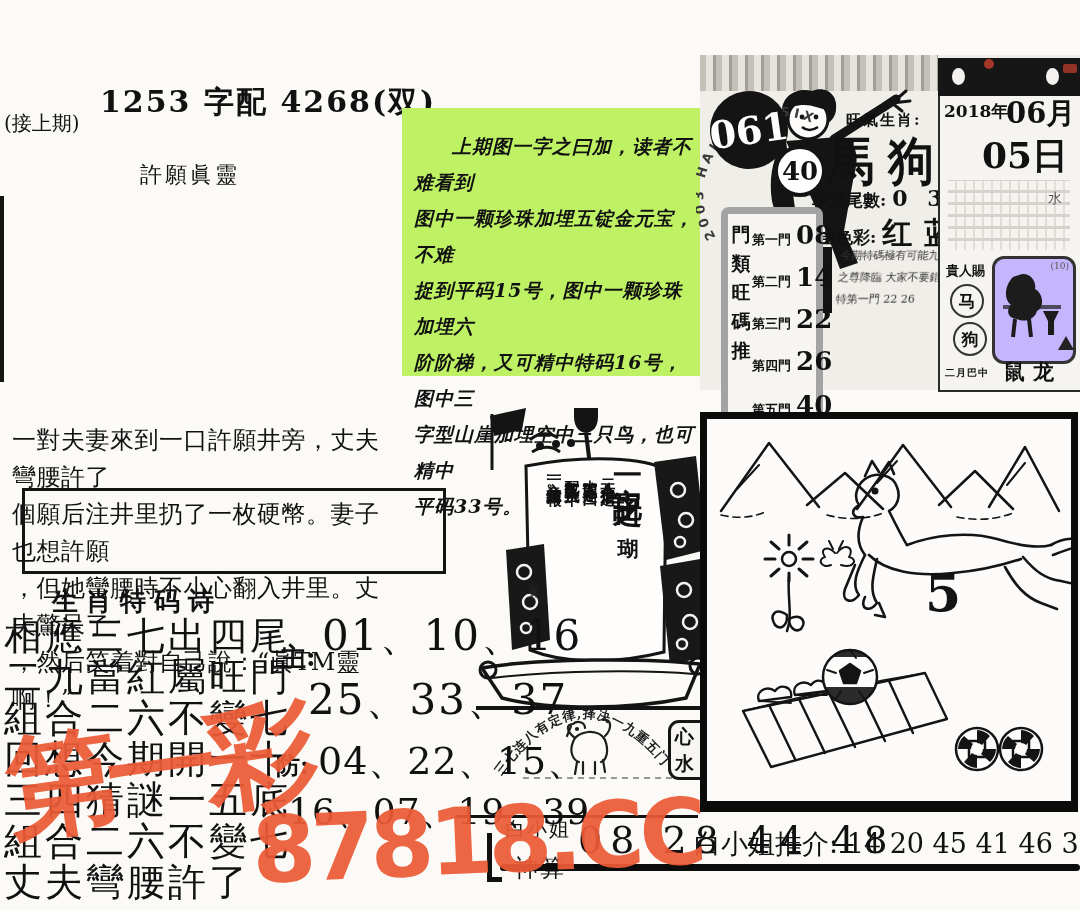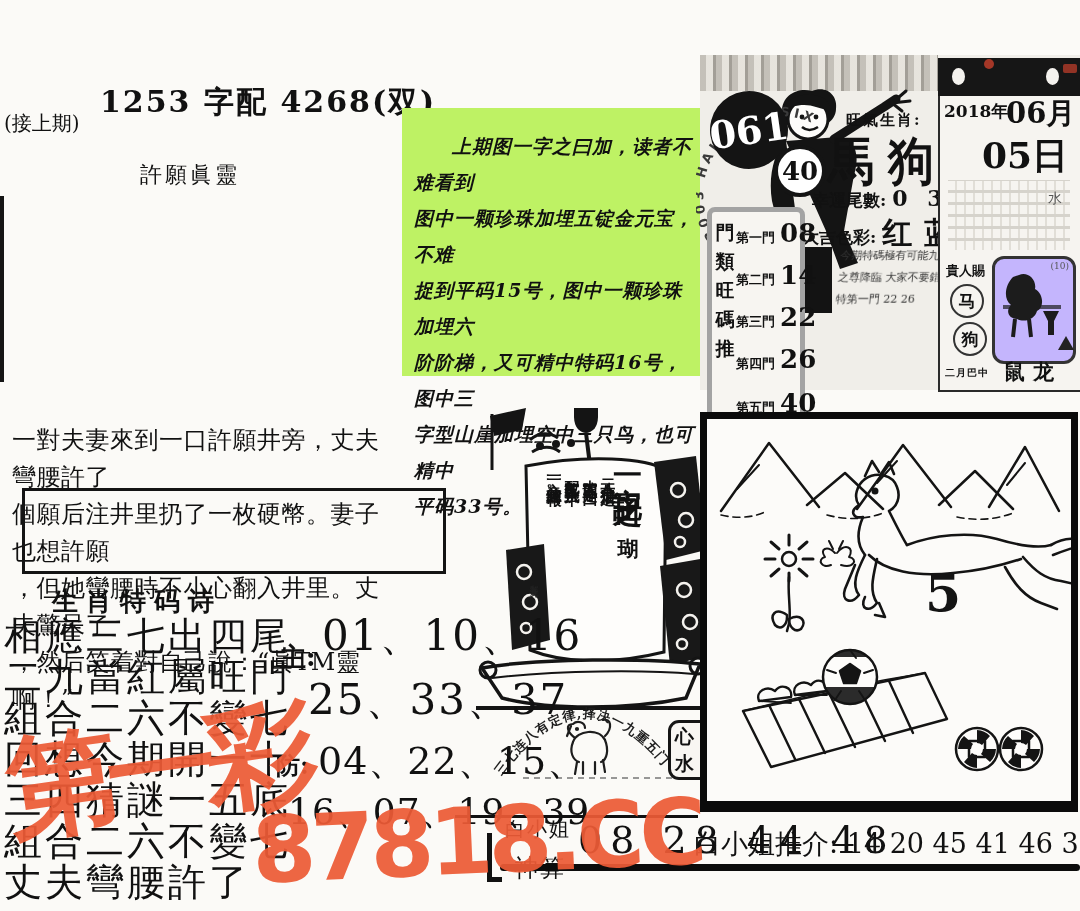--- a/index.html
+++ b/index.html
@@ -39,21 +39,21 @@
   .lucky-line{left:112px;top:130px;font-size:17px;font-weight:700;}
   .lucky-line b{font-size:22px;letter-spacing:6px;}
   .color-line{left:102px;top:158px;font-size:17px;font-weight:700;}
   .color-line b{font-size:30px;letter-spacing:12px;}
   .ink-box{left:98px;top:192px;width:34px;height:66px;background:#131313;}
   .notice{left:138px;top:190px;width:100px;font-size:11px;line-height:22px;color:#333;
      transform:skewX(-6deg);filter:blur(.35px);white-space:nowrap;}
   .special-box{left:99px;top:262px;width:138px;height:64px;border:3px solid #141414;border-radius:12px;
      display:flex;align-items:center;justify-content:center;background:#f7f5f1;}
   .special-box span{font-size:16px;font-weight:800;transform:scaleY(1.45);letter-spacing:.5px;white-space:nowrap;}
-  .gates-box{left:7px;top:152px;width:88px;height:228px;border:5px solid #a3a3a3;border-radius:8px;background:#f7f5f1;}
+  .gates-box{left:21px;top:152px;width:88px;height:228px;border:7px solid #a3a3a3;border-radius:8px;background:#f7f5f1;}
   .gates-label{left:3px;top:6px;width:20px;font-size:19px;font-weight:700;line-height:29px;text-align:center;}
   .gate-row{position:absolute;left:24px;white-space:nowrap;}
   .gate-name{font-size:13px;font-weight:700;}
   .gate-val{font-size:26px;font-weight:600;}
 
   
   .calendar{left:938px;top:58px;width:140px;height:330px;border:2px solid #2a2a2a;background:#f6f4f0;}
   .cal-bind{left:-2px;top:-2px;width:140px;height:34px;background:#161616;border:2px solid #161616;}
   .cal-hole{position:absolute;top:8px;width:13px;height:17px;border-radius:50%;background:#f4f2ee;}
   .cal-red1{position:absolute;left:44px;top:-1px;width:10px;height:10px;border-radius:50%;background:#c8402c;opacity:.8;}

